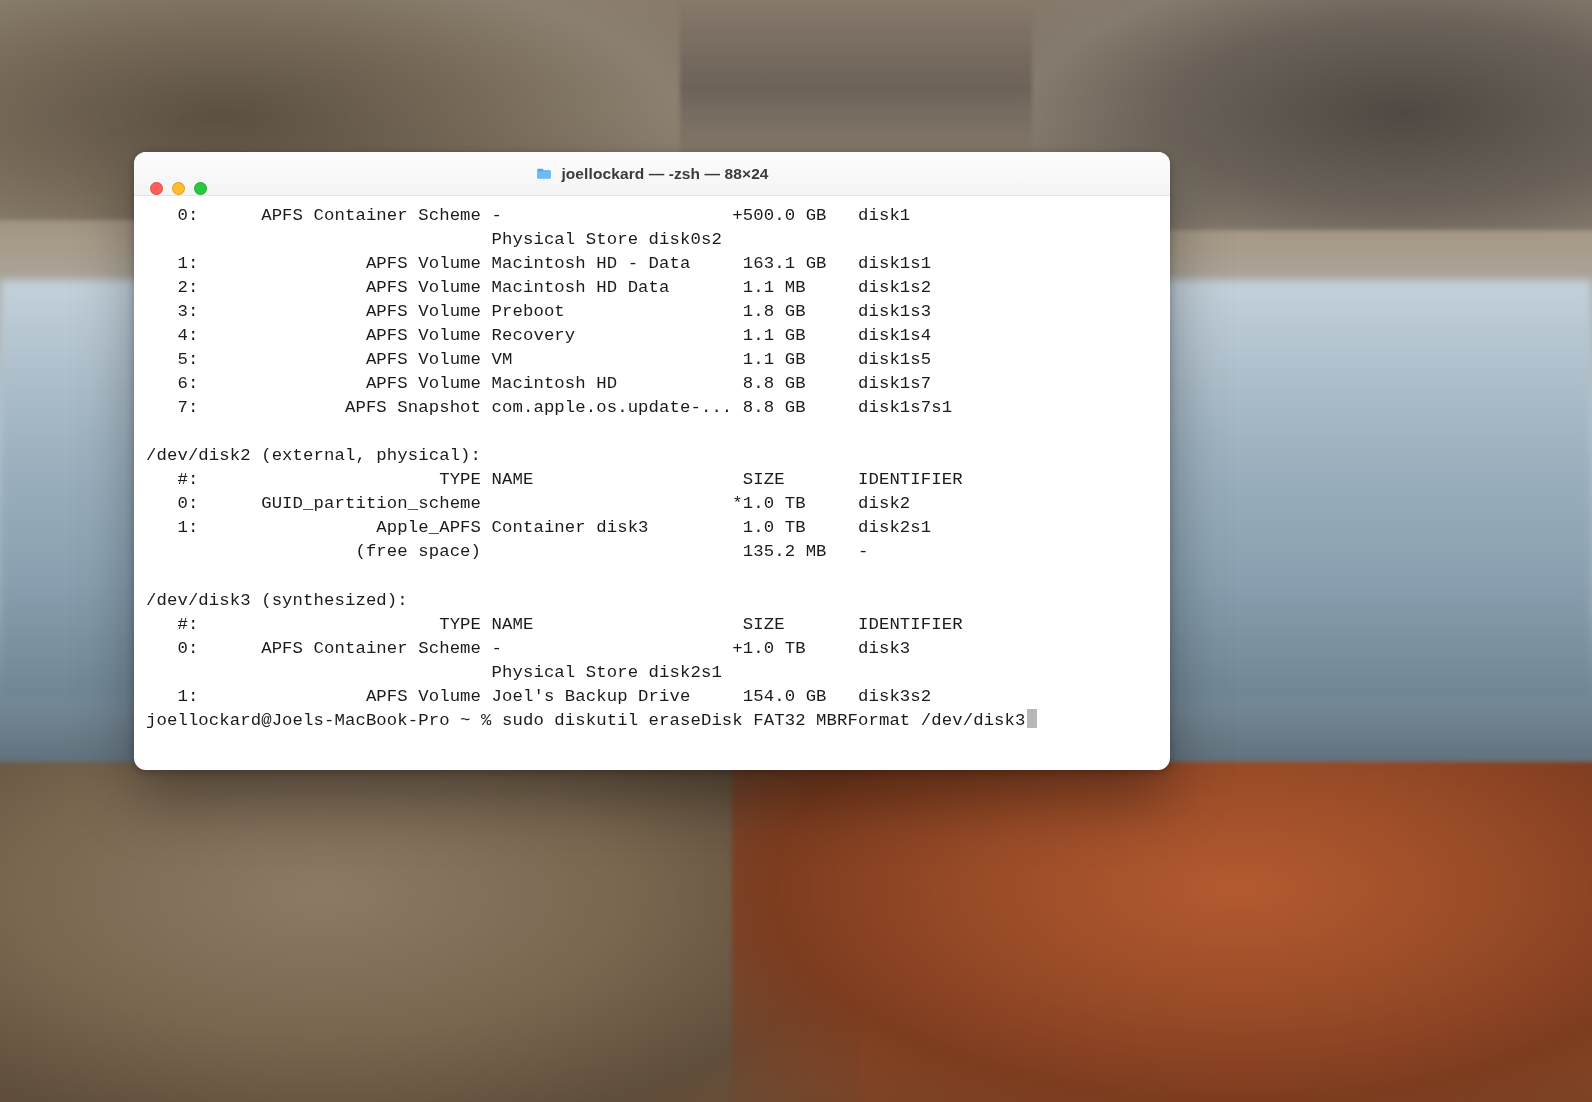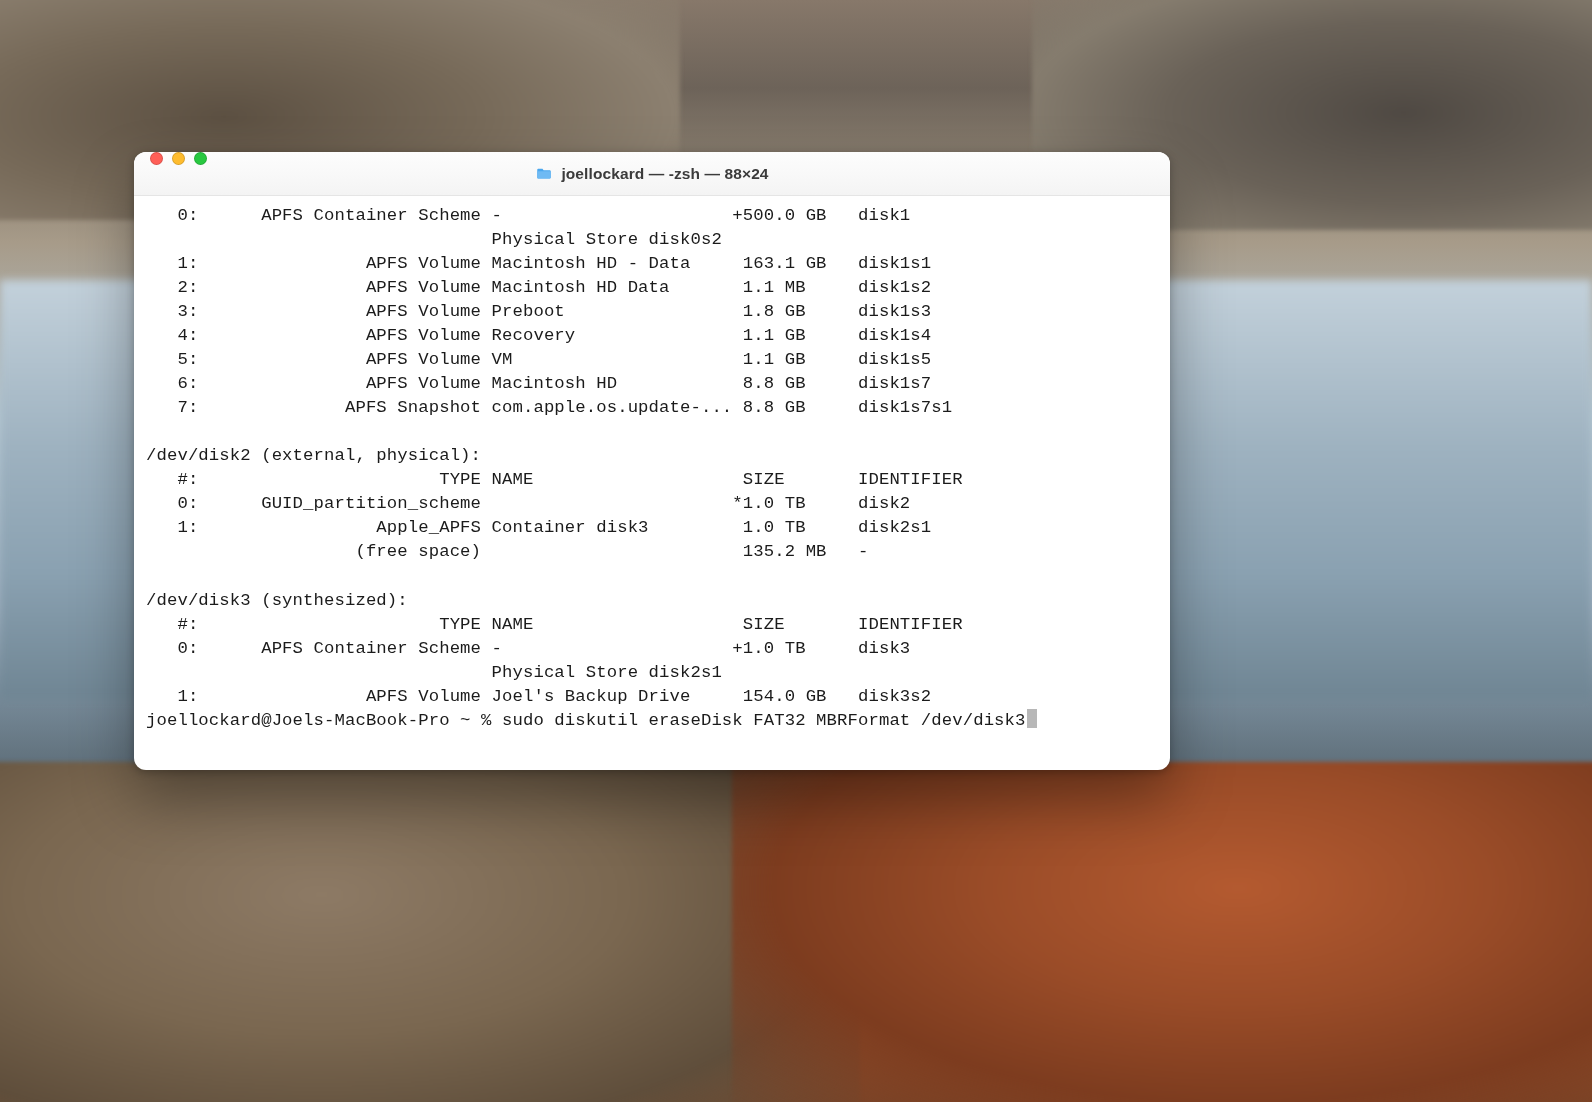--- a/index.html
+++ b/index.html
@@ -68,21 +68,21 @@
     background: #ffffff;
     border-radius: 12px;
     box-shadow: 0 30px 60px rgba(0,0,0,0.35), 0 2px 8px rgba(0,0,0,0.25);
     overflow: hidden;
     display: flex;
     flex-direction: column;
   }
   .titlebar {
     height: 44px;
     display: flex;
-    align-items: flex-start;
+    align-items: flex-end;
     border-bottom: 1px solid #e5e5e5;
     background: linear-gradient(#fdfdfd, #f4f4f4);
     position: relative;
     flex: 0 0 auto;
   }
   .traffic-lights {
     display: flex;
     gap: 9px;
     padding-left: 16px;
   }

